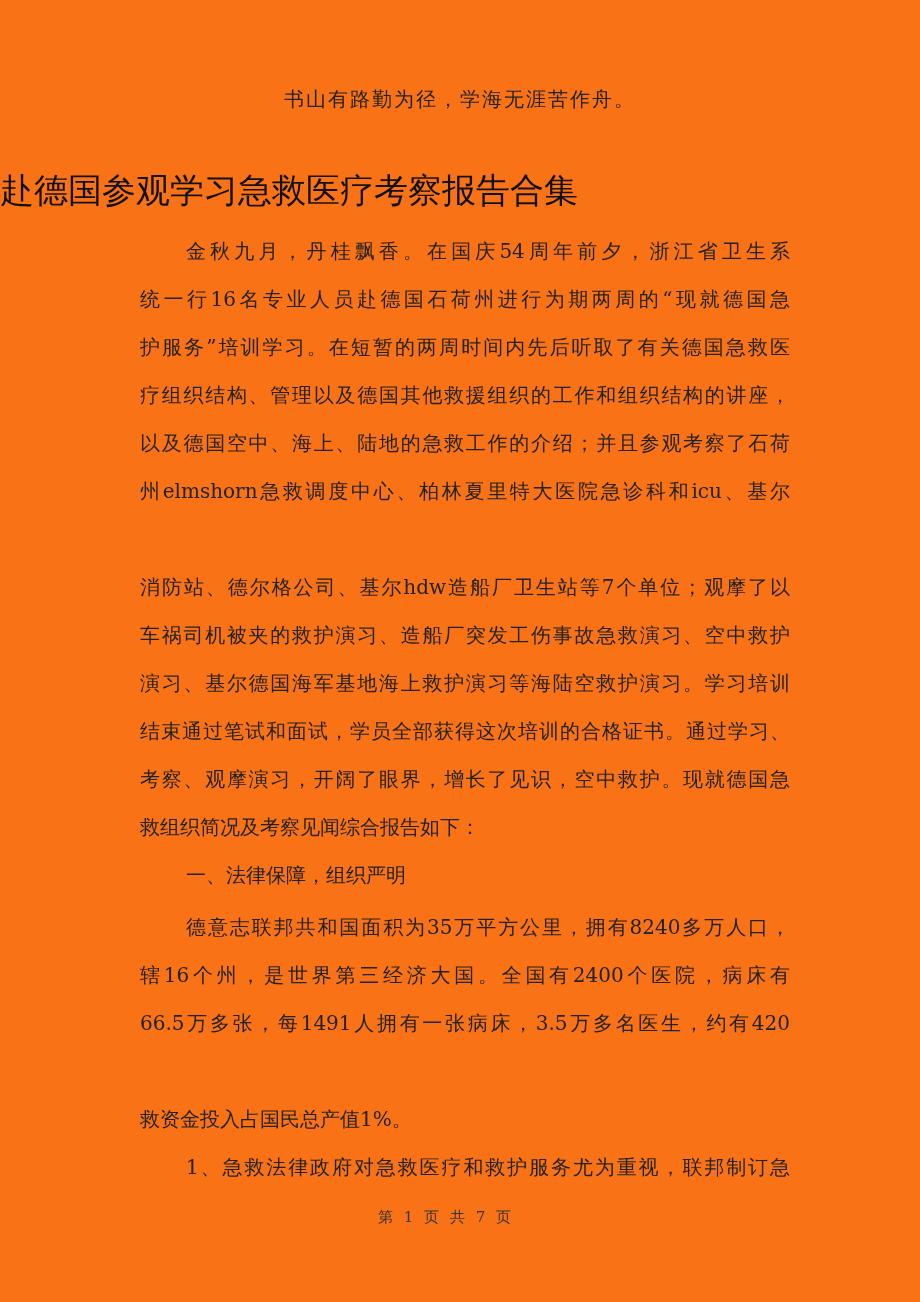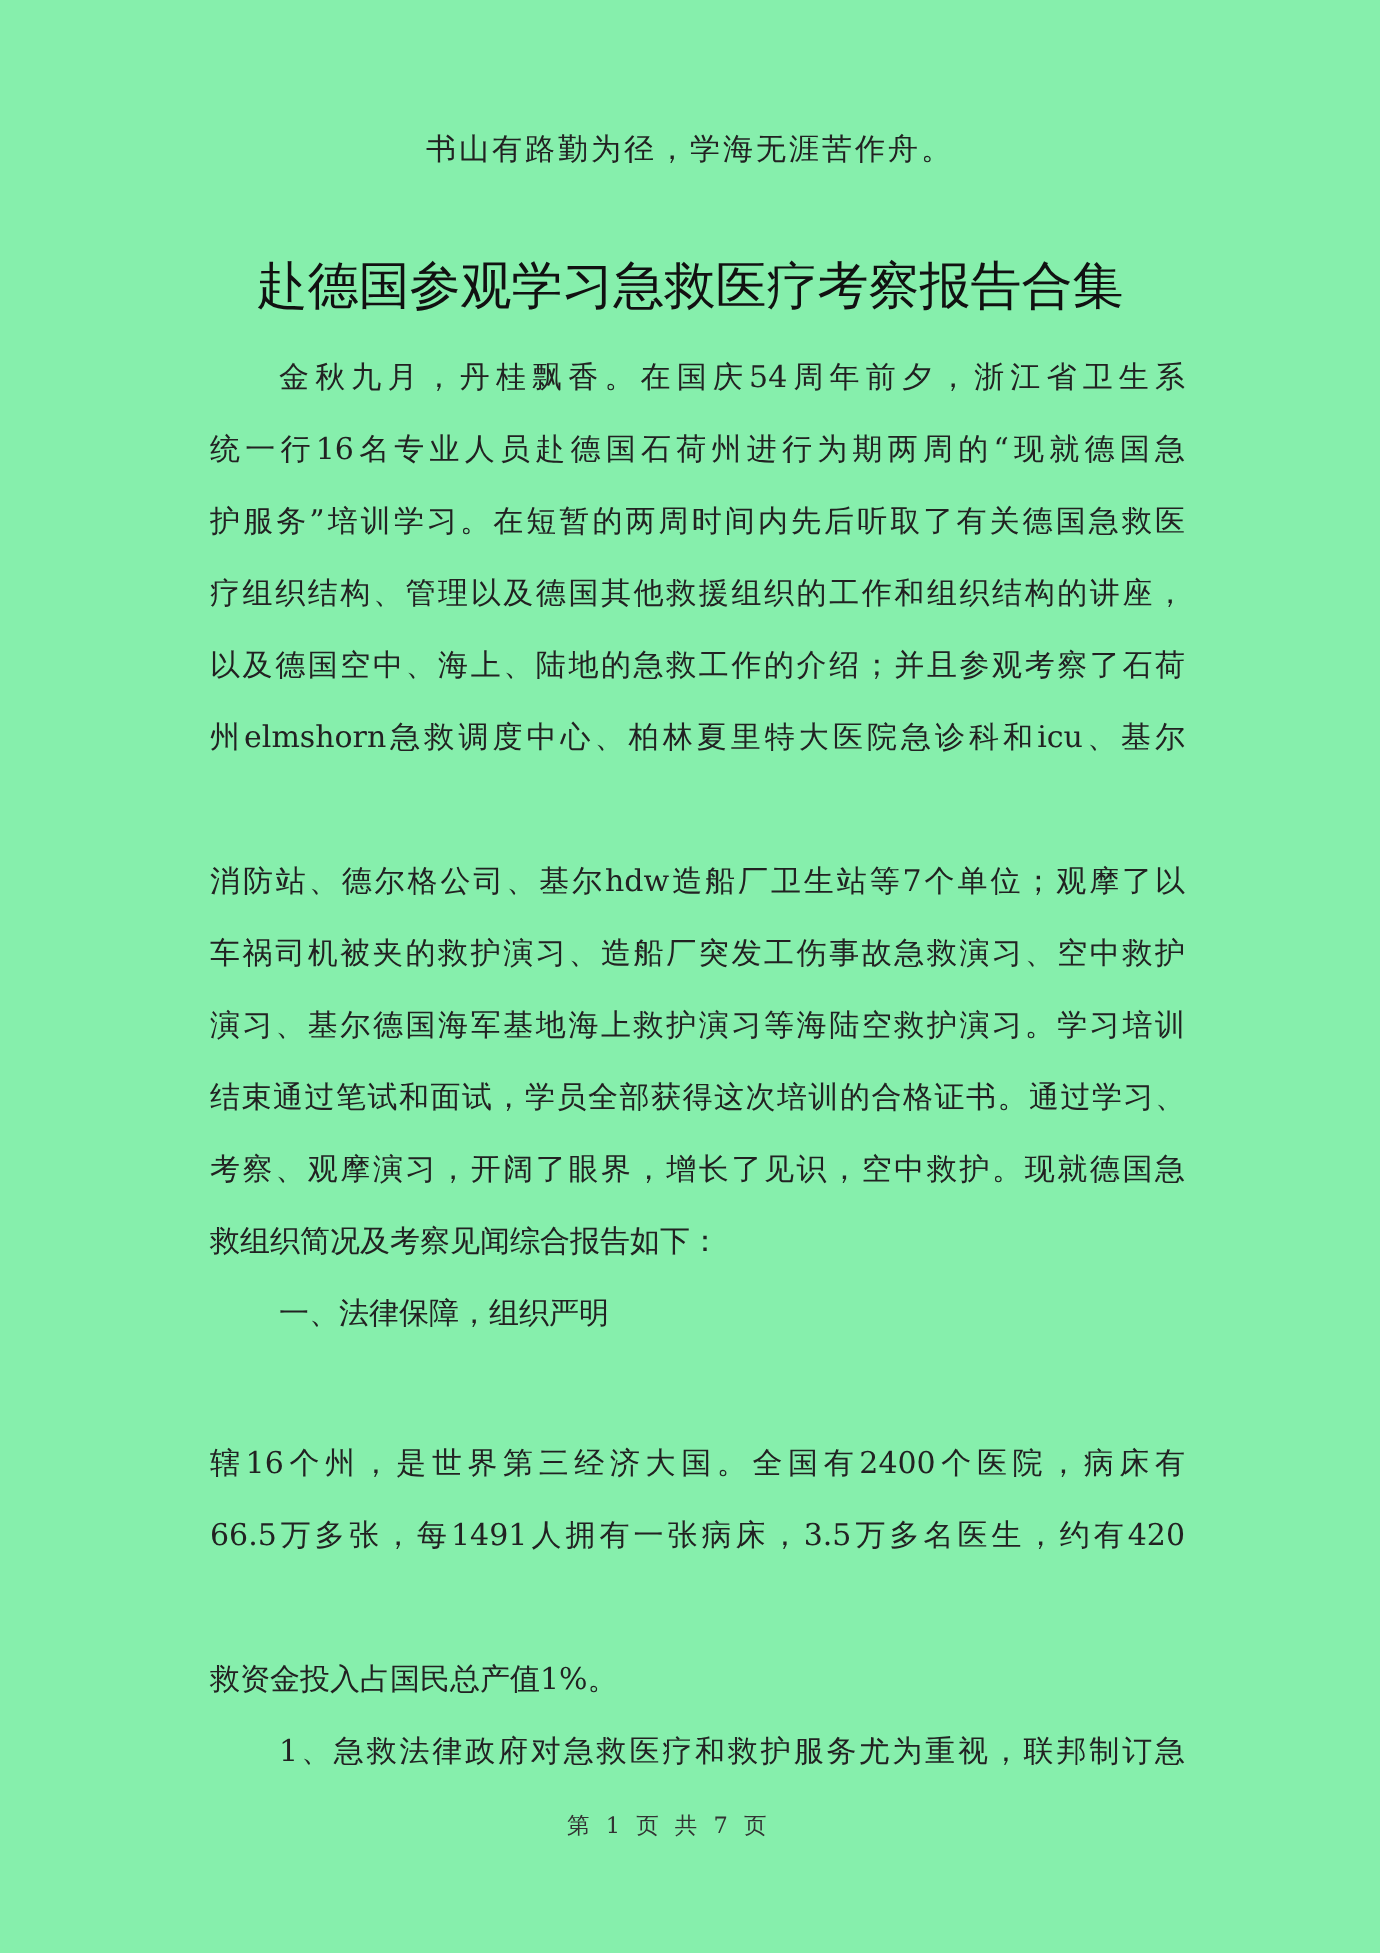--- a/index.html
+++ b/index.html
@@ -1,23 +1,23 @@
 <!DOCTYPE html>
 <html><head>
 <meta charset="utf-8">
 <style>
   html, body { margin: 0; padding: 0; background: #ffffff; }
   body { width: 920px; height: 1302px; position: relative; overflow: hidden; color: #1a1a1a; }
-  .page { position: absolute; left: 0; top: 0; width: 920px; height: 1302px; background: #86efac; }
+  .page { position: absolute; left: 0; top: 0; width: 920px; height: 1302px; background: #f97316; }
   .motto {
     position: absolute; left: 0; width: 920px; top: 86px; text-align: center;
     font-family: "DejaVu Serif", "Liberation Serif", serif; font-size: 20px; letter-spacing: 2px; color: #222;
   }
   .title {
-    position: absolute; left: 0; width: 920px; top: 168px; text-align: center;
+    position: absolute; left: 0; width: 920px; top: 168px; text-align: left;
     font-family: "DejaVu Sans", "Liberation Sans", sans-serif; font-size: 34px; color: #111; letter-spacing: 0px;
   }
   .line {
     position: absolute; left: 140px; width: 650px; white-space: nowrap;
     font-family: "DejaVu Serif", "Liberation Serif", serif; font-size: 20px; color: #222;
     text-align: justify; text-align-last: justify; letter-spacing: 0px;
   }
   .line.last { text-align-last: left; }
   .line.indent { left: 186px; width: 604px; }
   .line.heading { left: 186px; text-align-last: left; }
@@ -41,20 +41,21 @@
   <div class="line" style="top:478px">州elmshorn急救调度中心、柏林夏里特大医院急诊科和icu、基尔</div>
   <div class="line" style="top:574px">消防站、德尔格公司、基尔hdw造船厂卫生站等7个单位；观摩了以</div>
   <div class="line" style="top:622px">车祸司机被夹的救护演习、造船厂突发工伤事故急救演习、空中救护</div>
   <div class="line" style="top:670px">演习、基尔德国海军基地海上救护演习等海陆空救护演习。学习培训</div>
   <div class="line" style="top:718px">结束通过笔试和面试，学员全部获得这次培训的合格证书。通过学习、</div>
   <div class="line" style="top:766px">考察、观摩演习，开阔了眼界，增长了见识，空中救护。现就德国急</div>
   <div class="line last" style="top:814px">救组织简况及考察见闻综合报告如下：</div>
 
   <div class="line heading" style="top:862px">一、法律保障，组织严明</div>
 
+  <div class="line indent" style="top:914px">德意志联邦共和国面积为35万平方公里，拥有8240多万人口，</div>
   <div class="line" style="top:962px">辖16个州，是世界第三经济大国。全国有2400个医院，病床有</div>
   <div class="line" style="top:1010px">66.5万多张，每1491人拥有一张病床，3.5万多名医生，约有420</div>
   <div class="line last" style="top:1106px">救资金投入占国民总产值1%。</div>
 
   <div class="line indent" style="top:1154px">1、急救法律政府对急救医疗和救护服务尤为重视，联邦制订急</div>
 
   <div class="footer">第 1 页 共 7 页</div>
 </div>
 
 </body></html>

